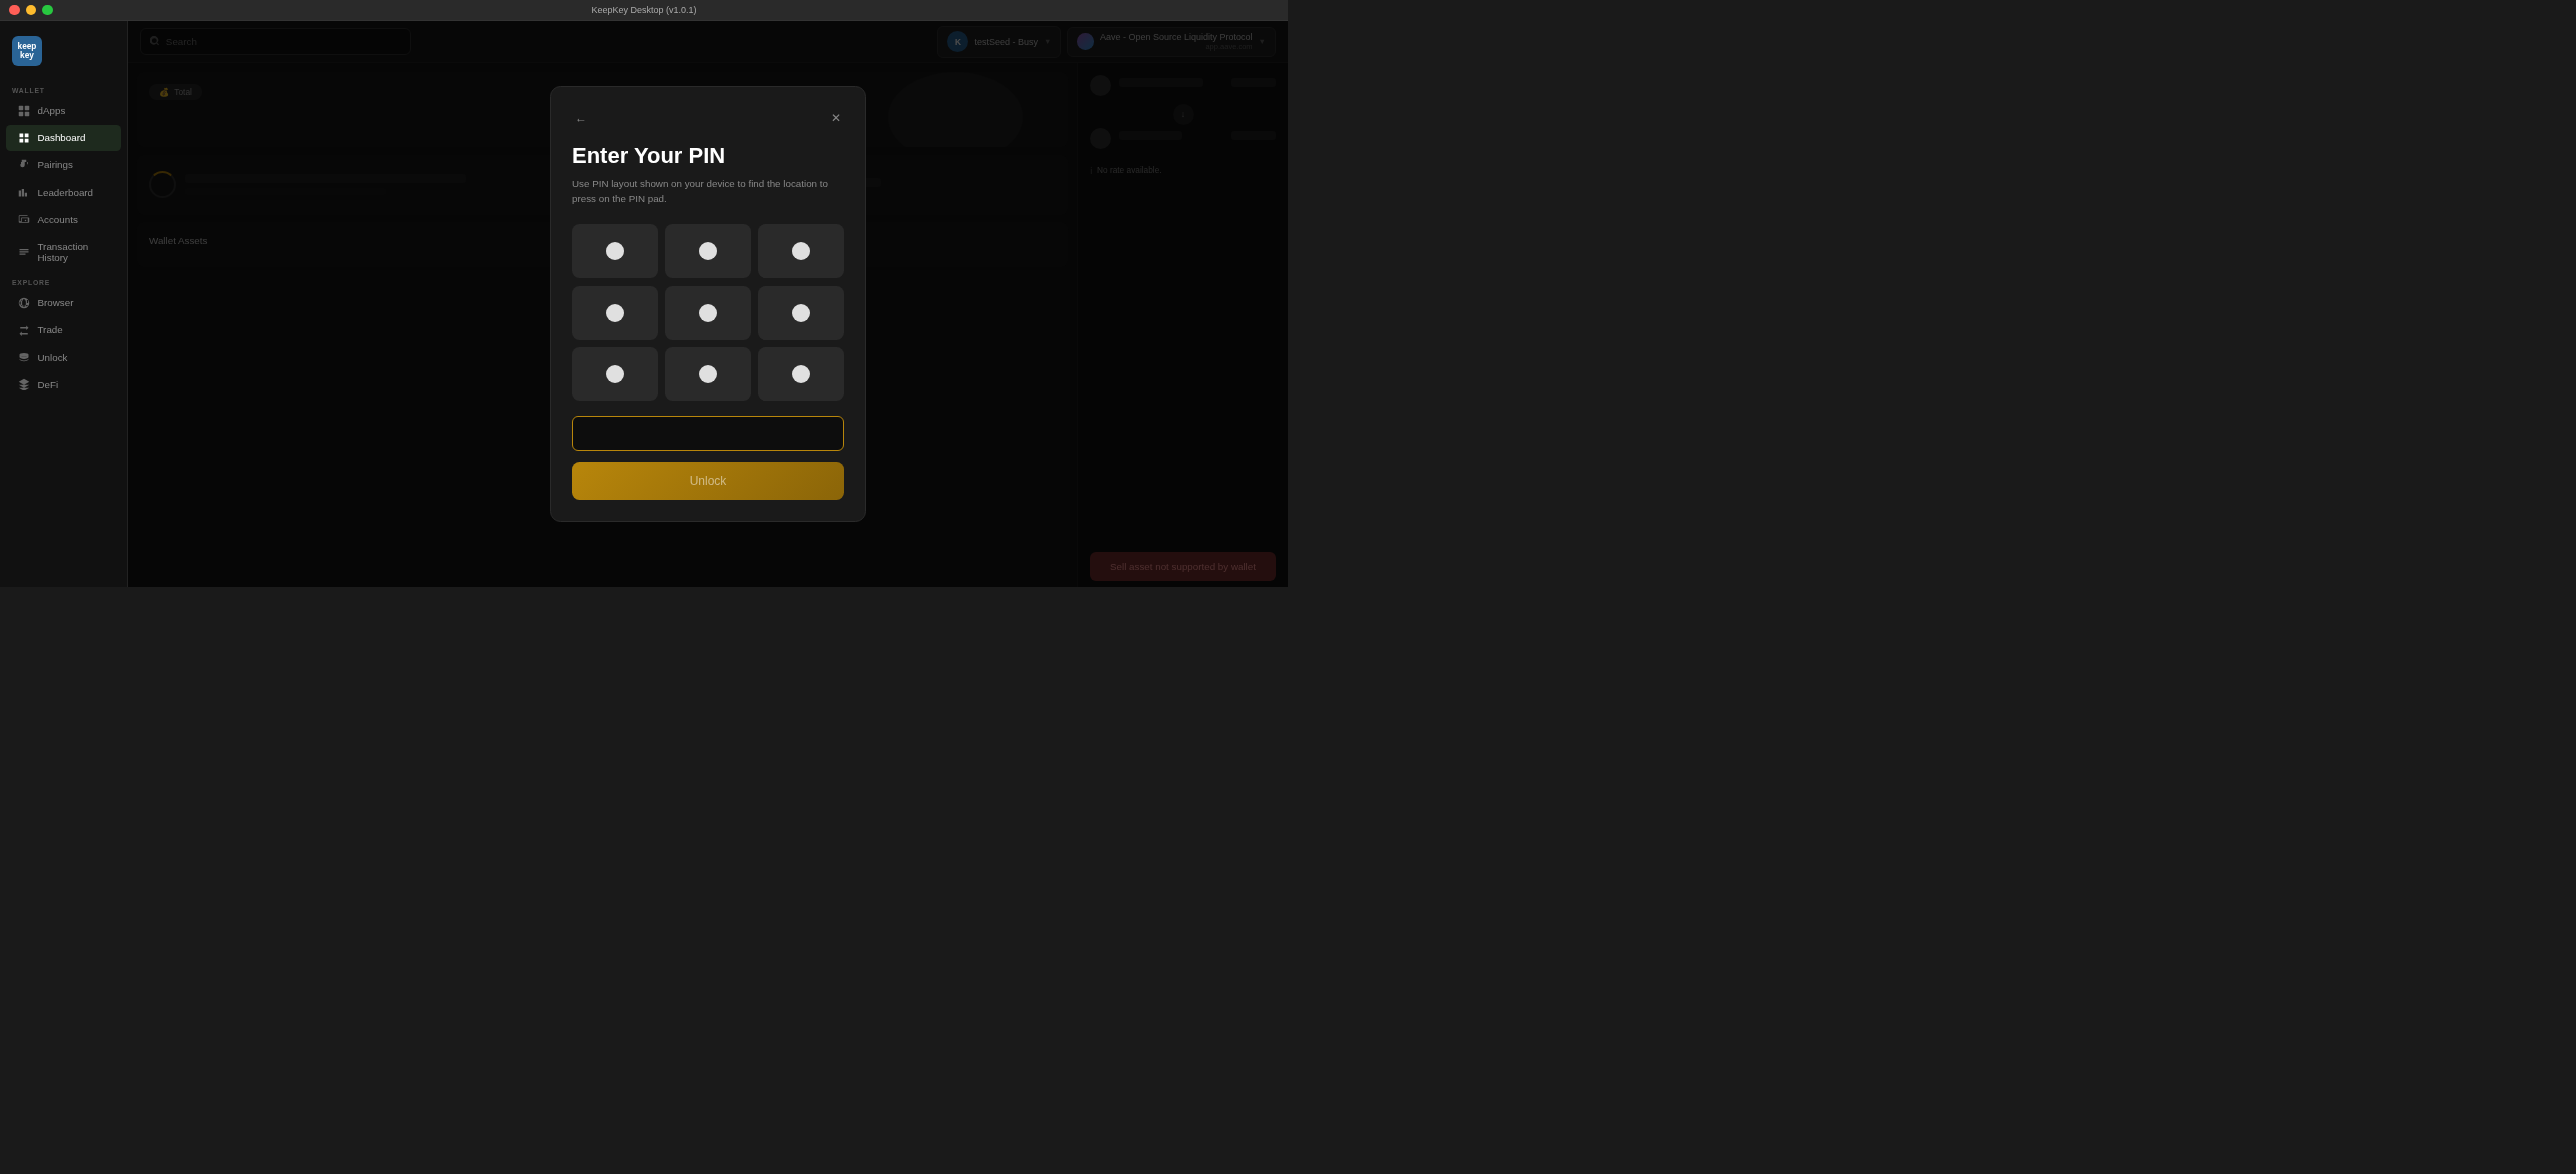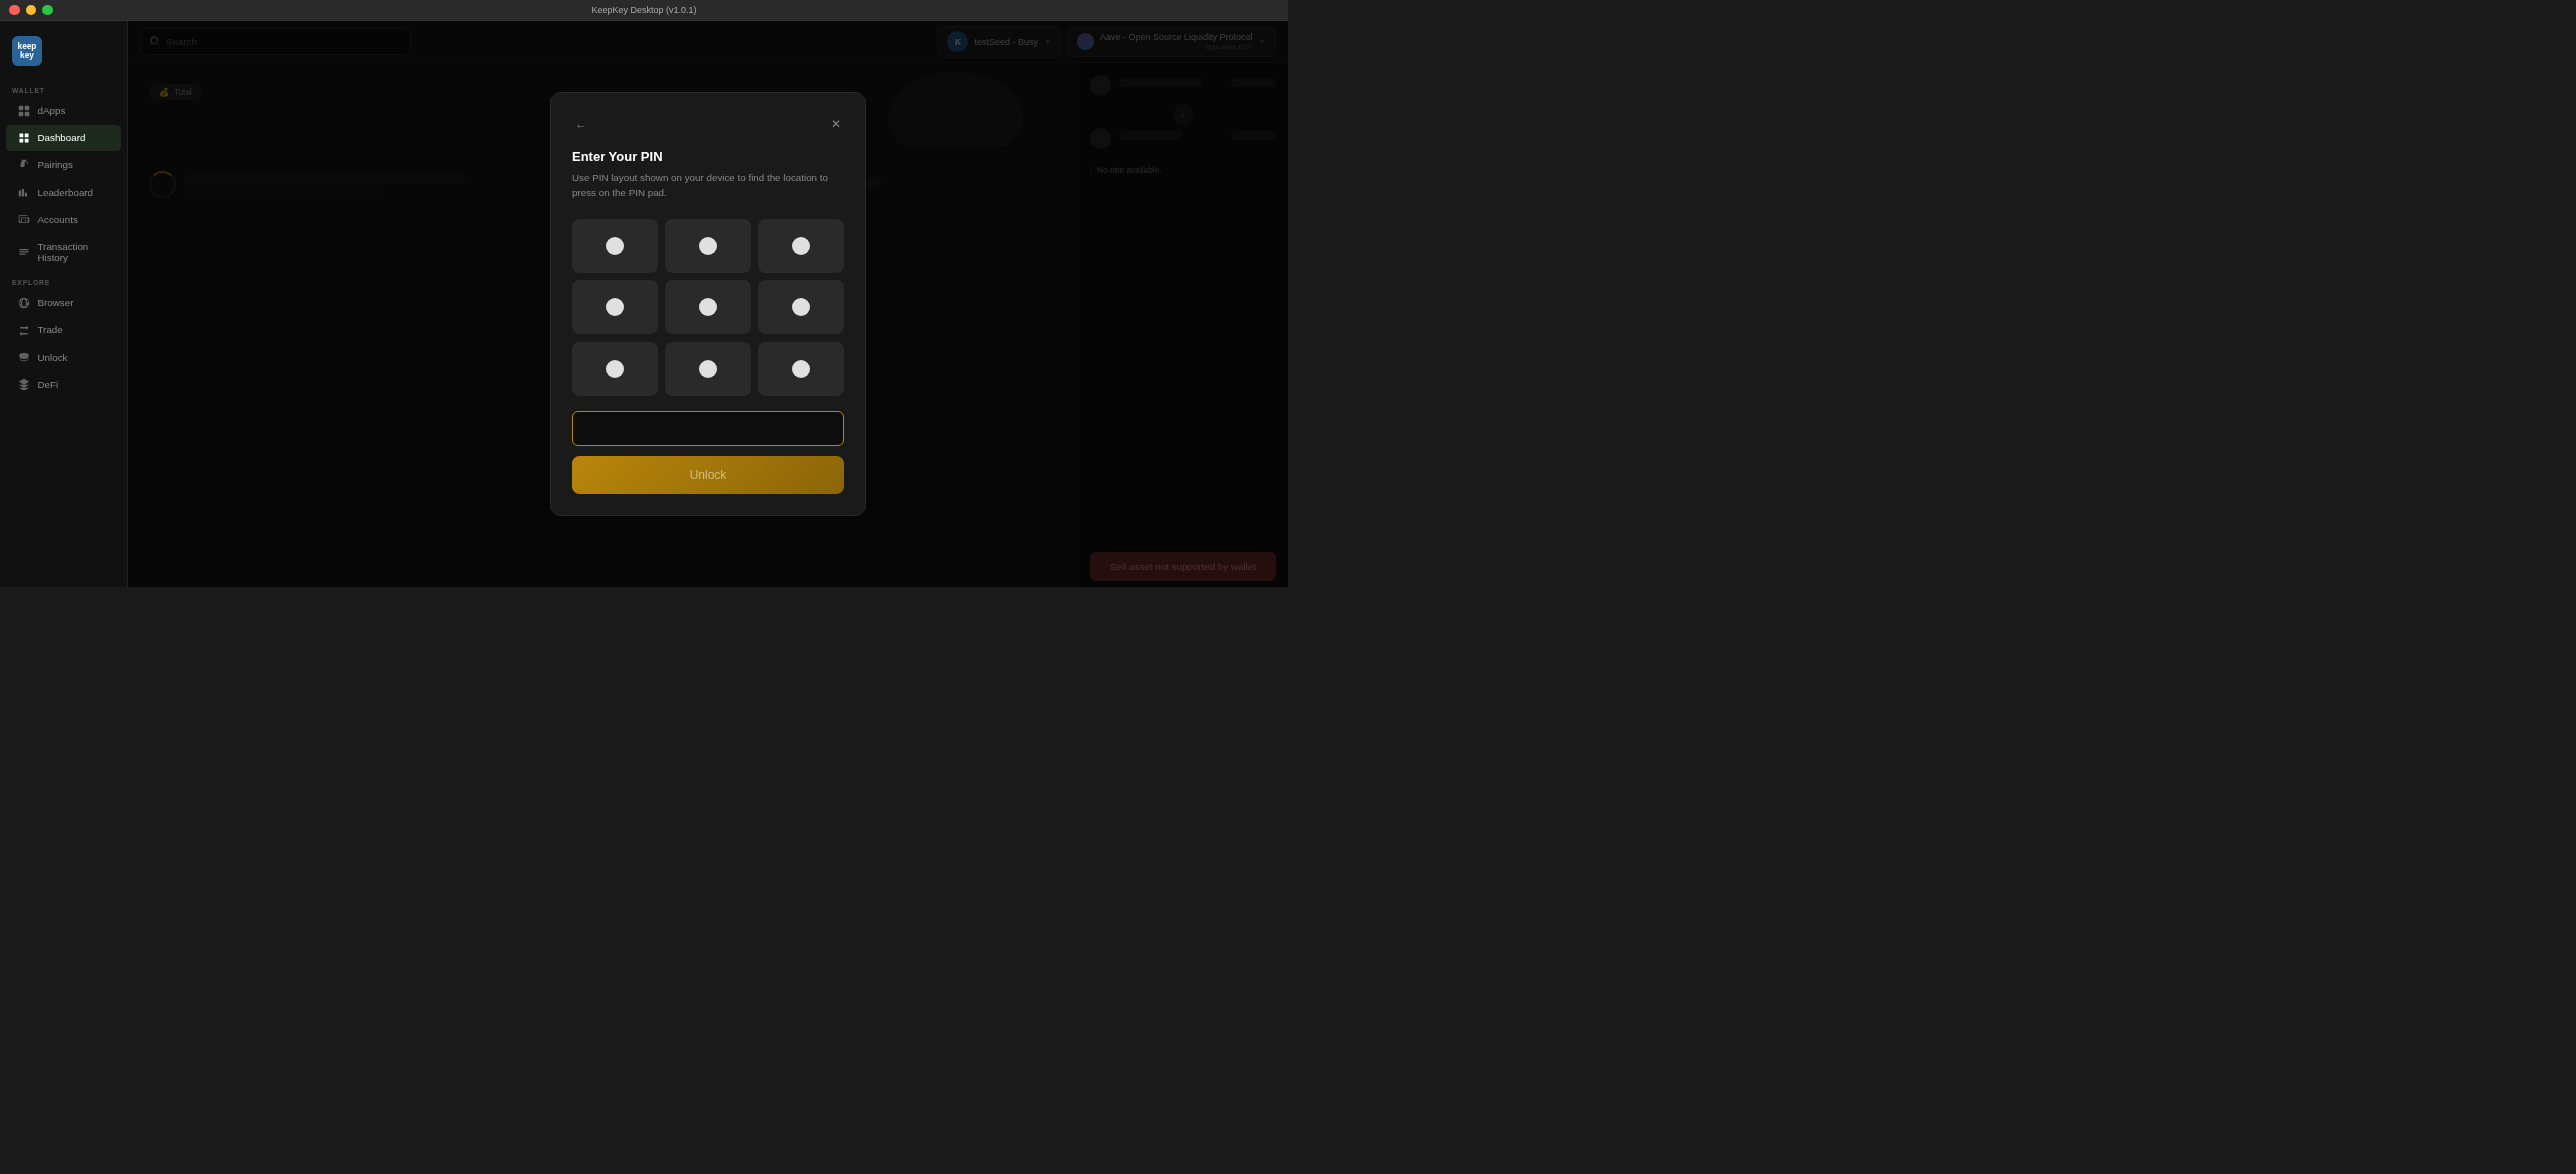--- a/index.html
+++ b/index.html
@@ -384,21 +384,21 @@
     }
     .modal-close {
       color: #888;
       font-size: 12px;
       cursor: pointer;
       background: none;
       border: none;
       padding: 3px;
     }
     .modal-title {
-      font-size: 13px;
+      font-size: 22px;
       font-weight: 600;
       color: #fff;
       margin-bottom: 7.5px;
     }
     .modal-description {
       font-size: 9.8px;
       color: #888;
       line-height: 1.5;
       margin-bottom: 18px;
     }
@@ -584,20 +584,23 @@
               <div style="background:#1c1c1c;height:7.5px;border-radius:3px;width:50%"></div>
             </div>
           </div>
           <div class="card">
             <div style="flex:1">
               <div style="background:#222;height:9px;border-radius:3px;margin-bottom:4.5px;width:60%"></div>
             </div>
           </div>
         </div>
 
+        <div class="wallet-assets-card">
+          <span class="wallet-assets-label">Wallet Assets</span>
+        </div>
       </div>
 
       <div class="right-panel">
         <div class="rate-section">
 
           <div class="avatar-row">
             <div class="avatar-circle"></div>
             <div style="flex:1">
               <div class="skeleton-line skeleton-md"></div>
             </div>

